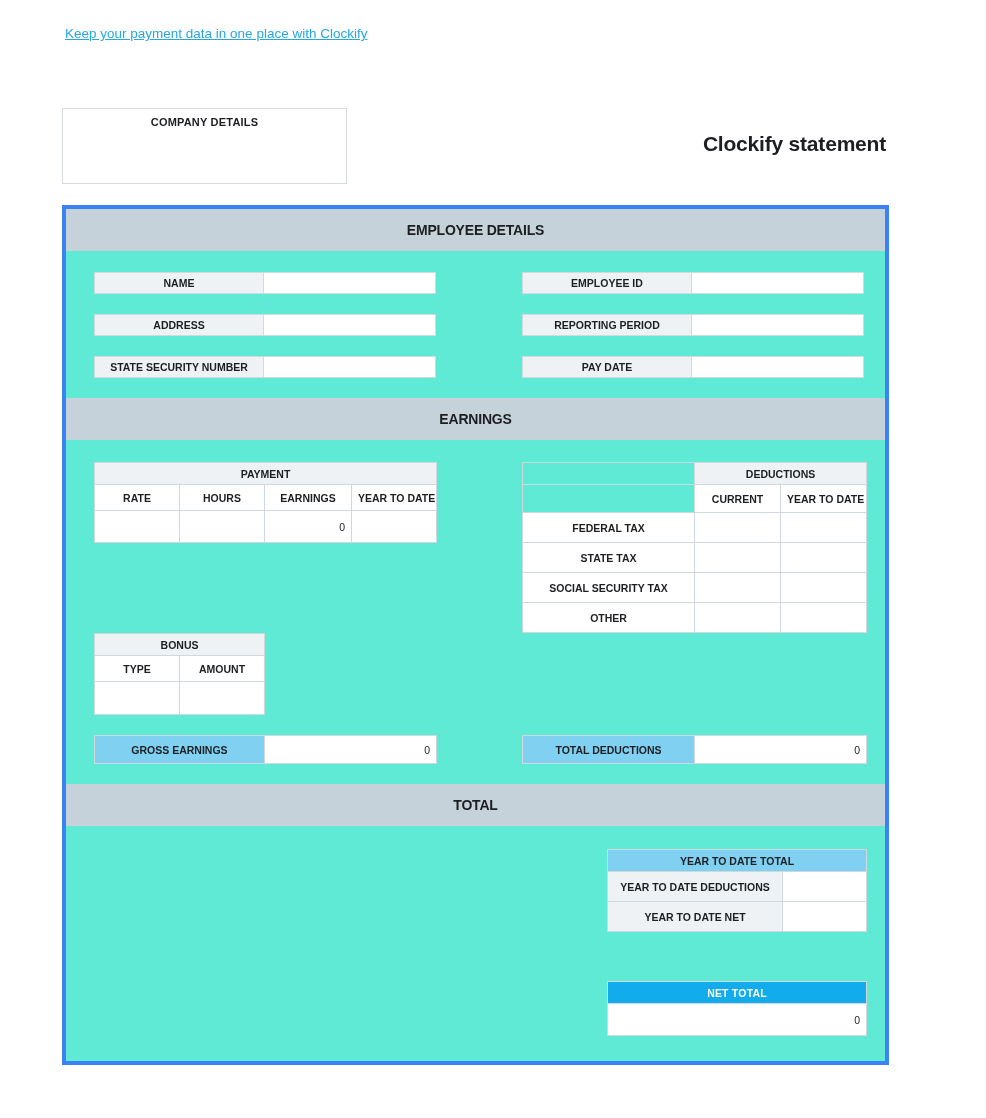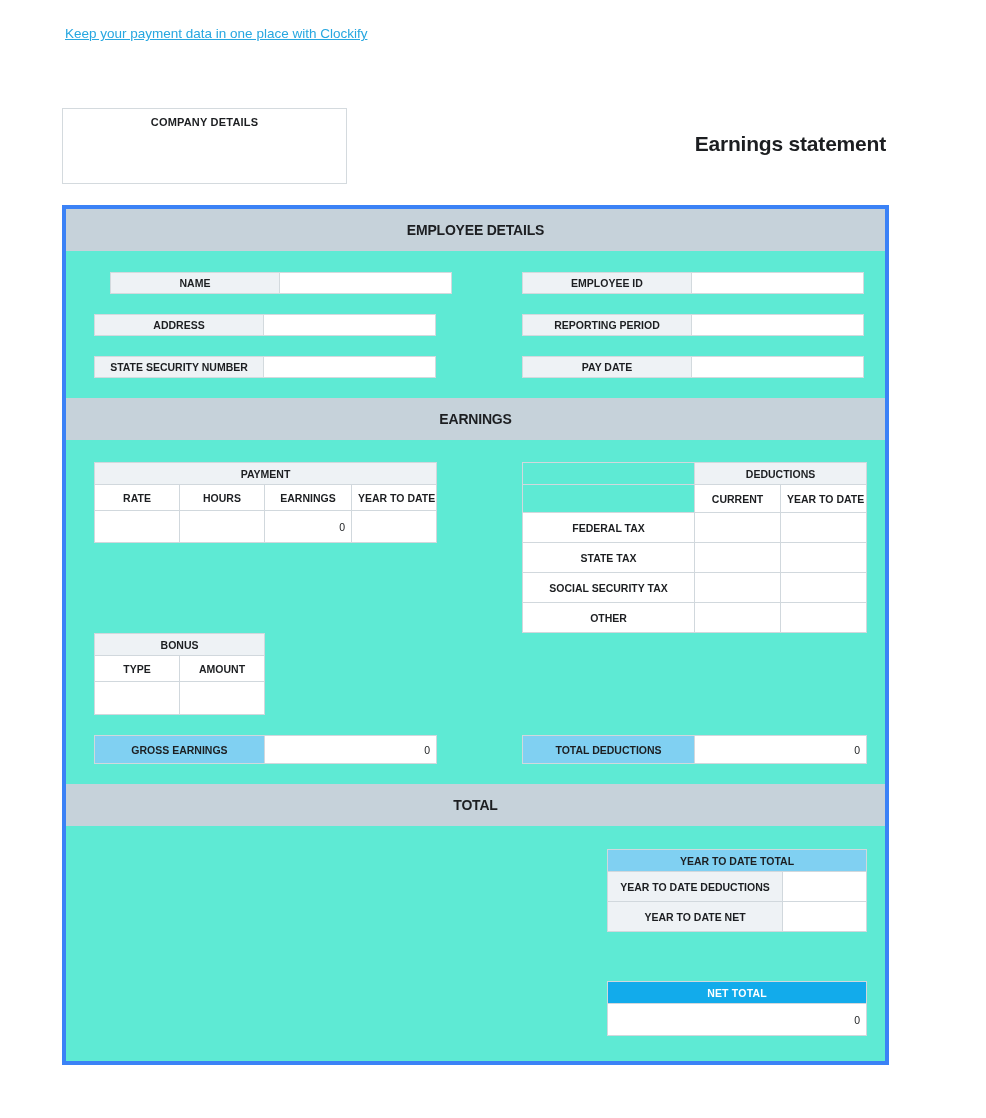--- a/index.html
+++ b/index.html
@@ -59,27 +59,27 @@
 <body>
 
 <div class="page">
 
   <a class="top-link">Keep your payment data in one place with Clockify</a>
 
   <div class="company-box">
     <div class="lbl">COMPANY DETAILS</div>
   </div>
 
-  <div class="page-title">Earnings statement</div>
+  <div class="page-title">Clockify statement</div>
 
   <div class="container">
 
     <div class="band" style="top:0;">EMPLOYEE DETAILS</div>
 
-    <div class="fieldrow" style="left:44px;top:63px;">
+    <div class="fieldrow" style="left:28px;top:63px;">
       <div class="flabel">NAME</div>
       <div class="fvalue"></div>
     </div>
     <div class="fieldrow" style="left:28px;top:105px;">
       <div class="flabel">ADDRESS</div>
       <div class="fvalue"></div>
     </div>
     <div class="fieldrow" style="left:28px;top:147px;">
       <div class="flabel">STATE SECURITY NUMBER</div>
       <div class="fvalue"></div>

